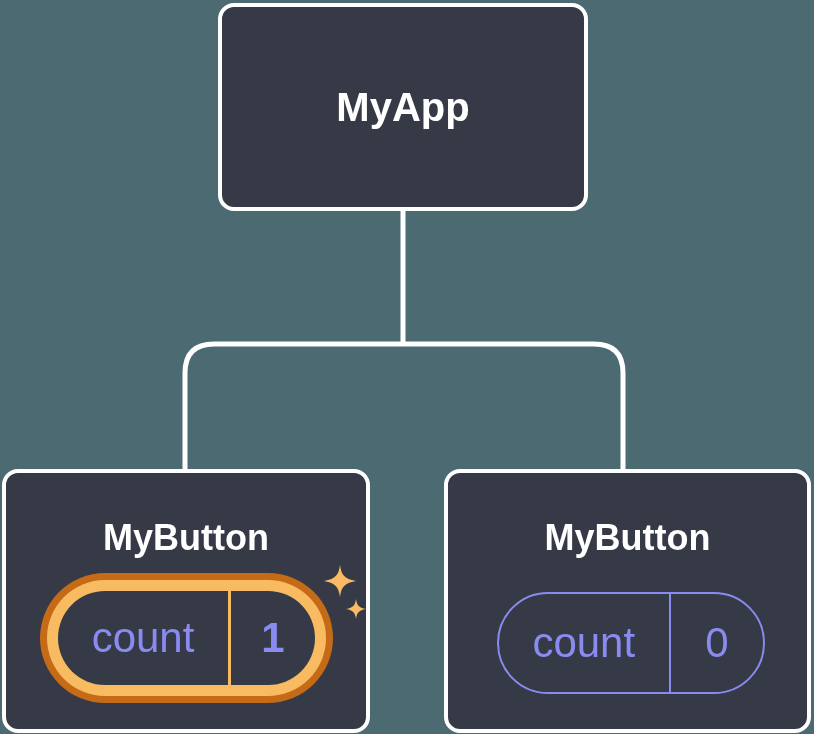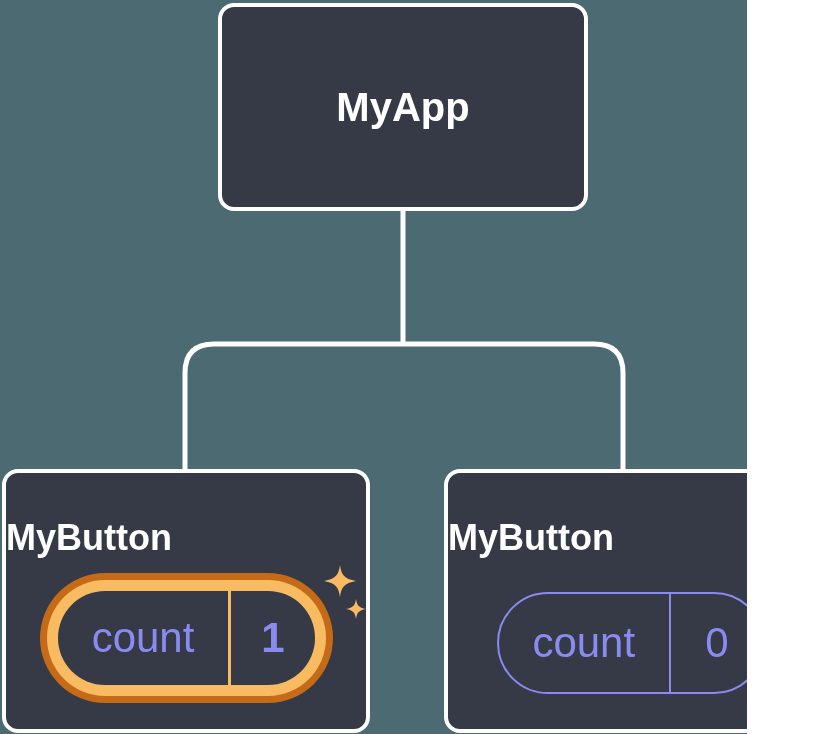--- a/index.html
+++ b/index.html
@@ -11,21 +11,21 @@
     --state-text: #8A8BF0;
     --state-border: #8A8BF0;
     --highlight-ring-outer: #C56B17;
     --highlight-ring-inner: #F9BB62;
     --sparkle: #F8BA64;
   }
   * { box-sizing: border-box; }
   body { margin: 0; }
   .stage {
     position: relative;
-    width: 747px;
+    width: 814px;
     height: 734px;
     background: var(--background);
     overflow: hidden;
     font-family: "Liberation Sans", sans-serif;
   }
   .connector {
     position: absolute;
     left: 0; top: 0;
   }
   .connector path {
@@ -50,20 +50,21 @@
     color: var(--title-text);
     font-size: 40px;
     font-weight: 700;
   }
   .node-child-left  { left: 2px;   top: 469px; width: 368px; height: 264px; }
   .node-child-right { left: 444px; top: 469px; width: 367px; height: 264px; }
   .child-title {
     position: absolute;
     top: 44px; left: 0;
     width: 100%;
+    text-align: center;
     color: var(--title-text);
     font-size: 36px;
     font-weight: 700;
   }
   
   .pill-gold-outer {
     position: absolute;
     left: 34px; top: 100px;
     width: 293px; height: 130px;
     background: var(--highlight-ring-outer);

